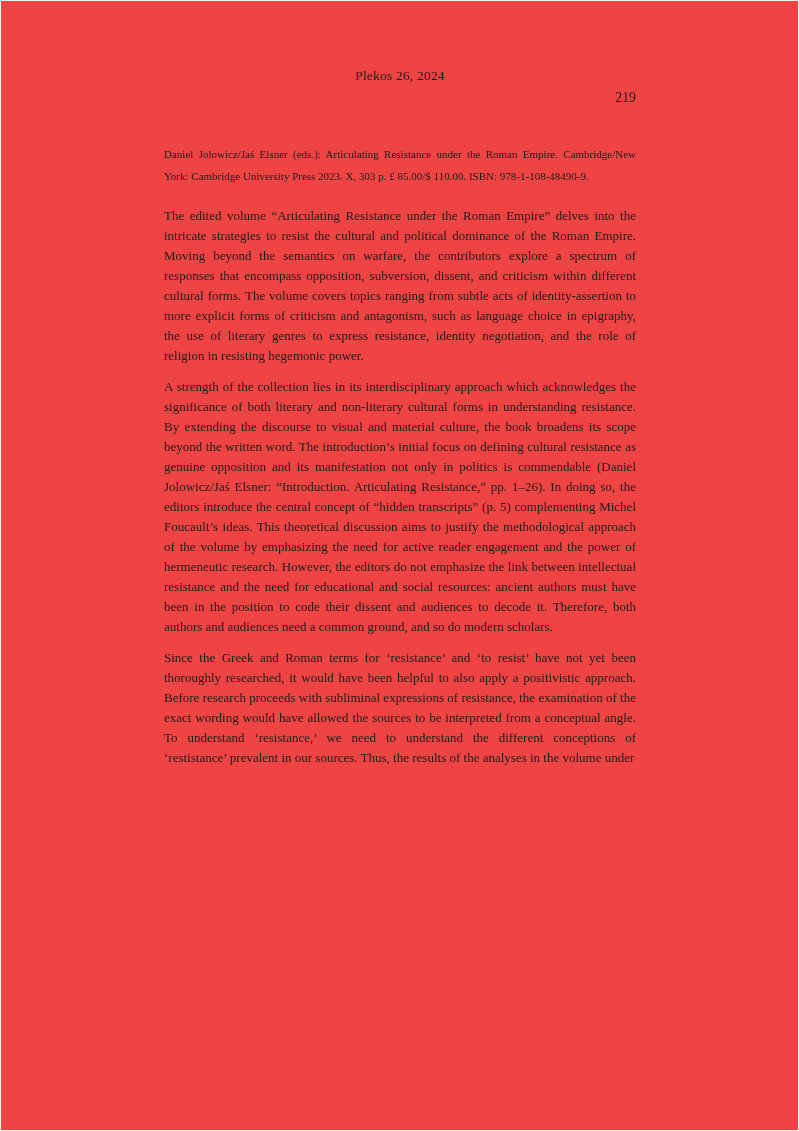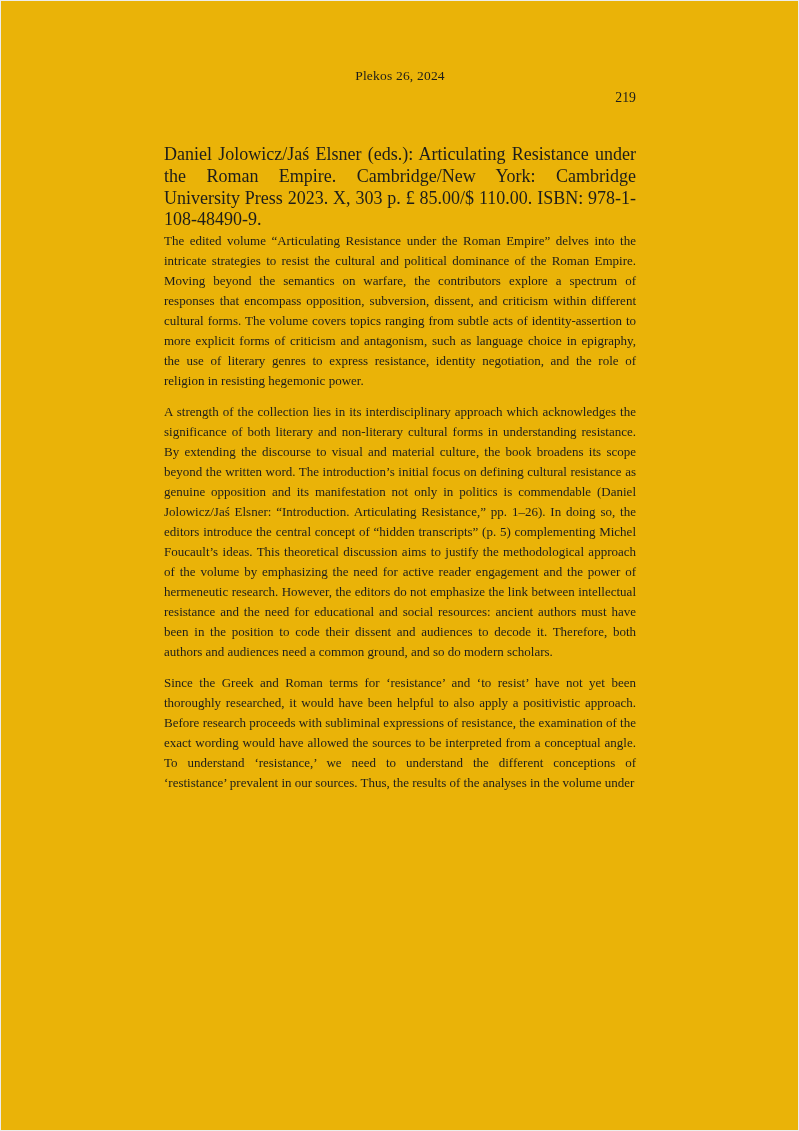--- a/index.html
+++ b/index.html
@@ -10,21 +10,21 @@
   }
   body {
     background: #ffffff;
     font-family: "Liberation Serif", "DejaVu Serif", serif;
     color: #1d1d1b;
   }
   .page {
     position: relative;
     width: 799px;
     height: 1131px;
-    background: #eab308;
+    background: #ef4444;
     box-shadow: inset 0 0 0 1px #ededeb;
   }
   .page-header {
     position: absolute;
     top: 68px;
     left: 164px;
     width: 472px;
     height: 22px;
     font-size: 13.5px;
   }
@@ -45,22 +45,23 @@
   .content {
     position: absolute;
     top: 144px;
     left: 164px;
     width: 472px;
     text-align: justify;
     hyphens: auto;
     -webkit-hyphens: auto;
   }
   .citation {
-    font-size: 18px;
+    font-size: 11px;
     line-height: 21.8px;
+    margin-bottom: 18px;
   }
   .body-paragraph {
     font-size: 13px;
     line-height: 20px;
     margin-bottom: 11px;
   }
 </style>
 </head>
 <body>
 

